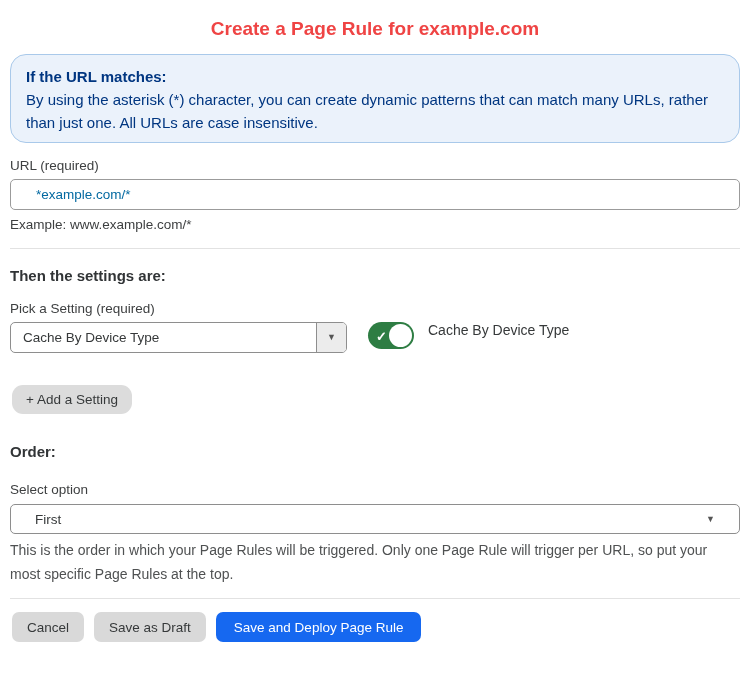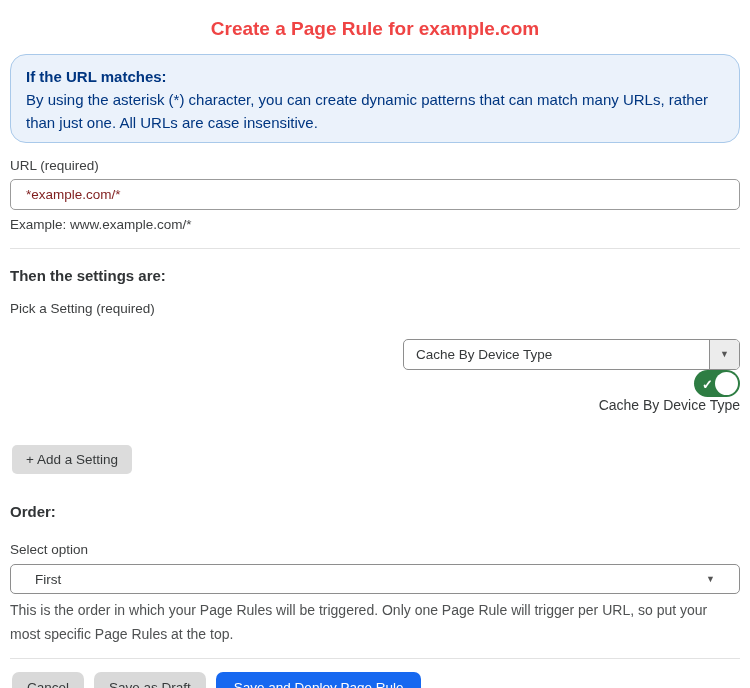--- a/index.html
+++ b/index.html
@@ -30,30 +30,30 @@
   .info-heading { font-weight: 700; }
   .info-link {
     color: var(--link-blue, #2c5cb9);
     text-decoration: underline; cursor: pointer;
   }
 
   .field-label { font-size: 13.5px; color: #3d3f40; margin-top: 15px; }
   .text-input {
     margin-top: 6px; width: 100%; height: 31px;
     border: 1px solid #9b9b9b; border-radius: 5px;
-    padding: 0 15px; font-size: 13.5px; color: #7f1d1d;
+    padding: 0 25px; font-size: 13.5px; color: #0369a1;
     font-family: inherit; background: #fff; outline: none;
   }
   .helper-text { font-size: 13.5px; color: #3d3f40; margin-top: 7px; }
 
   .divider { border: none; border-top: 1px solid #e2e2e2; margin: 16px 0 0 0; }
 
   .section-heading { font-size: 15px; font-weight: 700; color: #313436; margin-top: 17px; line-height: 20px; }
 
-  .setting-row { display: flex; align-items: flex-end; margin-top: 23px; flex-direction: column; }
+  .setting-row { display: flex; align-items: flex-start; margin-top: 6px; }
   .select {
     display: flex; align-items: stretch; height: 31px; width: 337px;
     border: 1px solid #8e8e8e; border-radius: 5px; overflow: hidden;
     background: #fff; cursor: pointer;
   }
   .select-value { flex: 1; display: flex; align-items: center; padding: 0 12px; font-size: 13.5px; color: #36393a; }
   .select-arrow-seg {
     width: 30px; border-left: 1px solid #8e8e8e; background: #ececec;
     display: flex; align-items: center; justify-content: center;
   }
@@ -71,21 +71,21 @@
   .toggle .knob {
     position: absolute; right: 2px; top: 2px;
     width: 23px; height: 23px; background: #fff; border-radius: 50%;
   }
   .toggle-label { margin-left: 14px; font-size: 14px; color: #36393a; }
 
   .add-setting-btn {
     margin-top: 32px; margin-left: 2px; display: inline-block;
     background: #dcdcdc; color: #36393a;
     font-size: 13.5px; font-family: inherit;
-    border: none; border-radius: 5px; height: 29px; padding: 0 14px;
+    border: none; border-radius: 11px; height: 29px; padding: 0 14px;
     cursor: pointer;
   }
 
   .select-full {
     margin-top: 7px; height: 30px; width: 100%;
     border: 1px solid #8e8e8e; border-radius: 5px; background: #fff;
     display: flex; align-items: center; justify-content: space-between;
     padding: 0 24px; font-size: 13.5px; cursor: pointer;
   }
 

